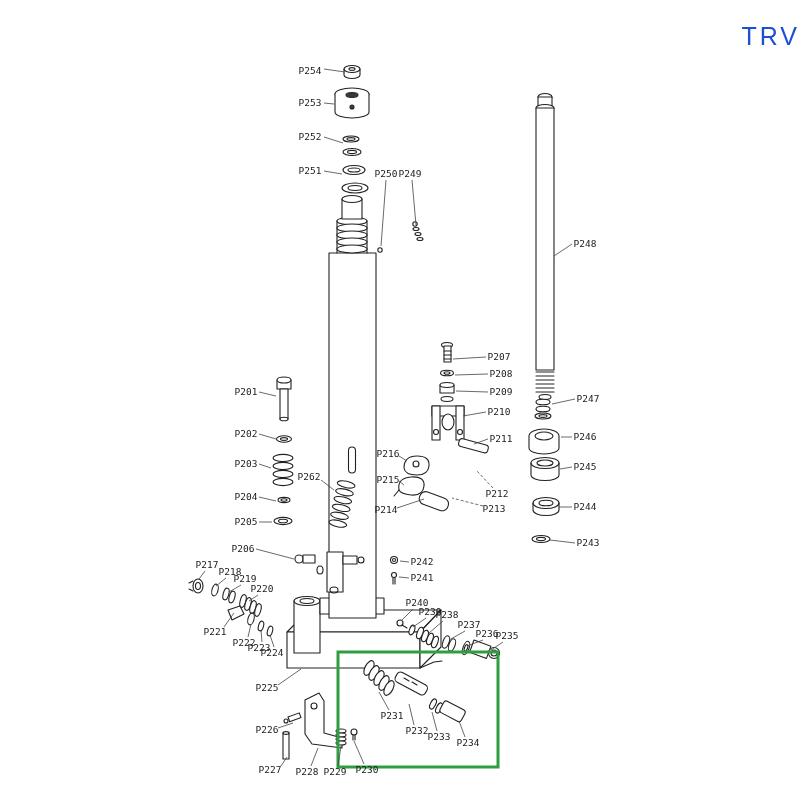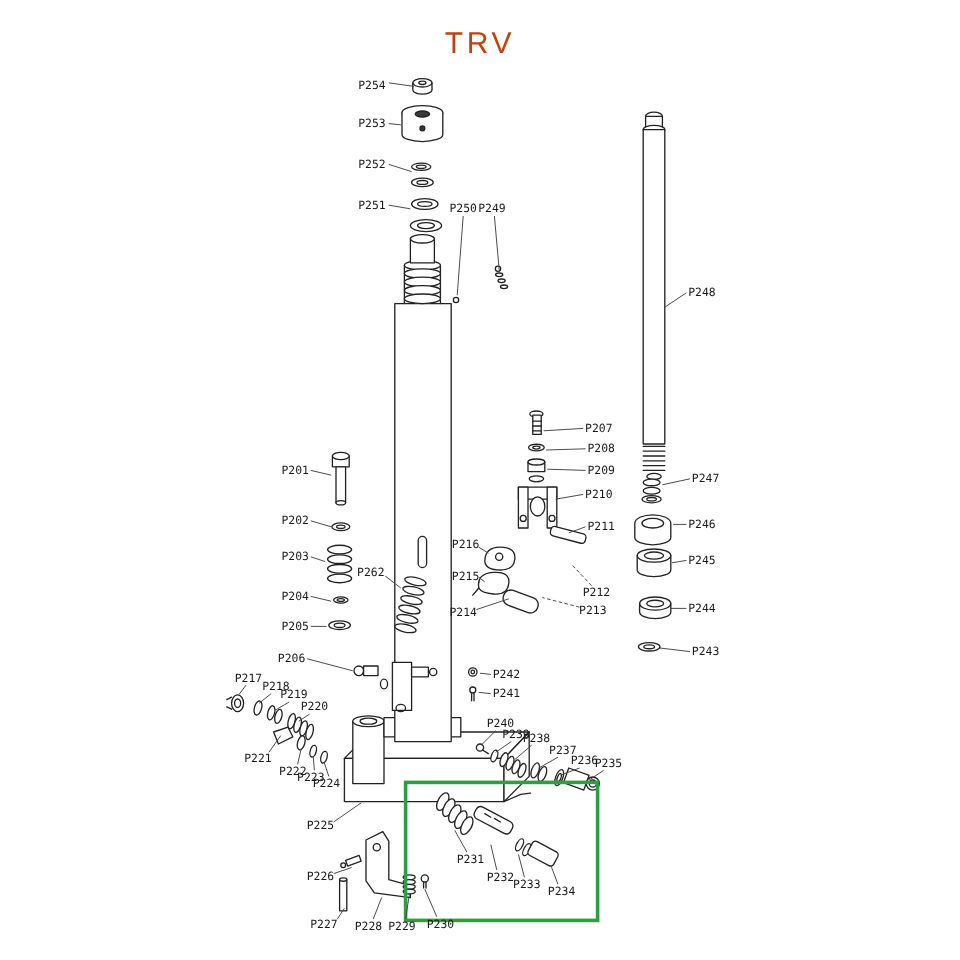--- a/index.html
+++ b/index.html
@@ -1,19 +1,19 @@
 <!DOCTYPE html>
 <html><head>
 <meta charset="utf-8">
 <style>
   html,body{margin:0;padding:0;background:#fff;}
   #stage{position:relative;width:800px;height:800px;background:#ffffff;overflow:hidden;
          font-family:"Liberation Sans", sans-serif;}
-  #title{position:absolute;top:22px;left:0;width:800px;text-align:center;
-         font-size:25px;letter-spacing:3px;color:#c2410c;font-weight:400;}
+  #title{position:absolute;top:22px;left:0;width:800px;text-align:right;
+         font-size:25px;letter-spacing:3px;color:#1d4ed8;font-weight:400;}
   svg{position:absolute;top:0;left:0;}
   .art{stroke:#222;stroke-width:1.1;fill:none;stroke-linejoin:round;stroke-linecap:round;}
   .solid{fill:#ffffff;}
   .dark{fill:#3a3a3a;stroke:#222;}
   .part-label{font:9.5px "DejaVu Sans Mono", monospace;fill:#1b1b1b;text-anchor:middle;}
   .leader{stroke:#444;stroke-width:0.8;fill:none;}
   .dash{stroke-dasharray:3 2;}
   .hl{fill:none;stroke-width:3;}
 </style>
 </head>

